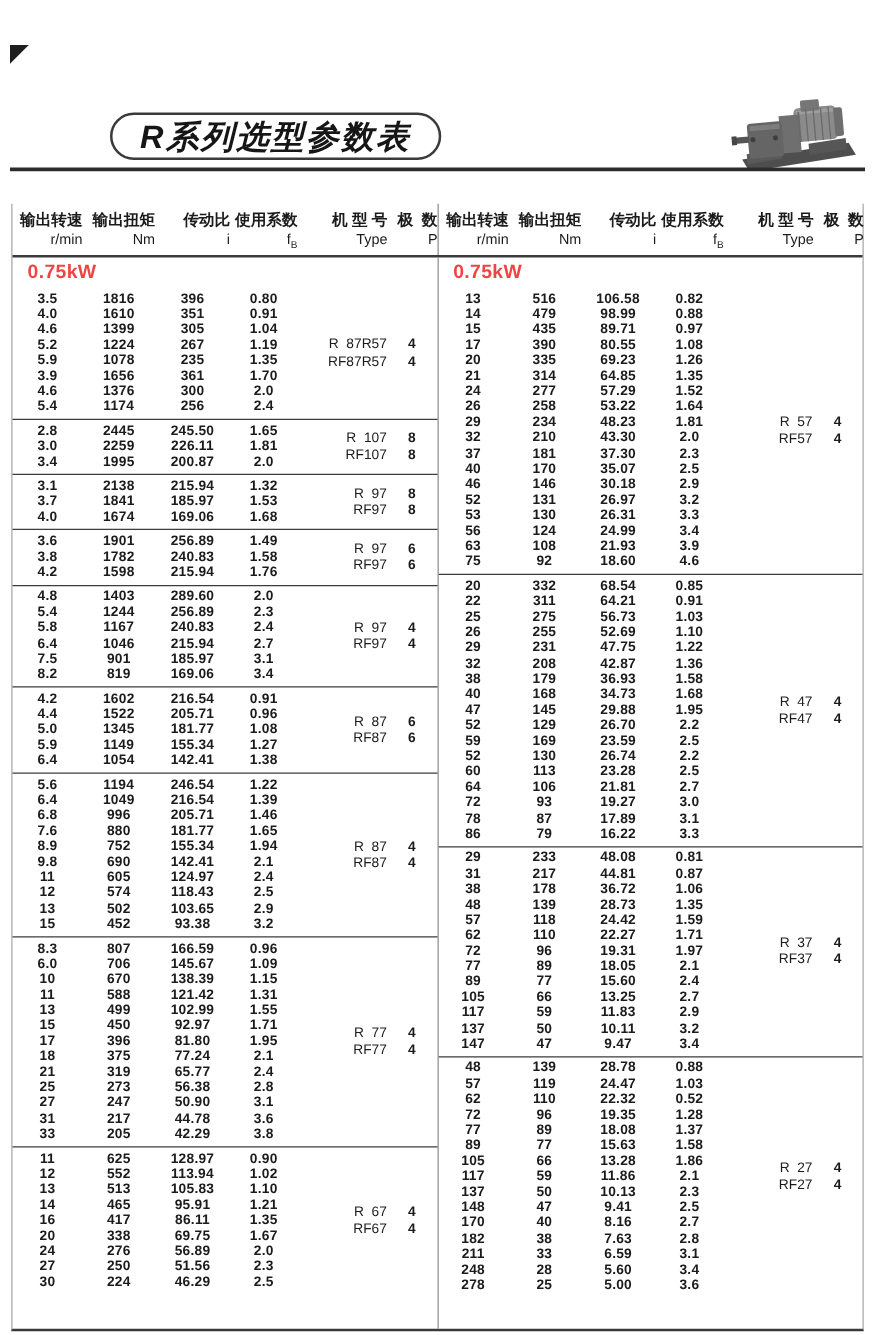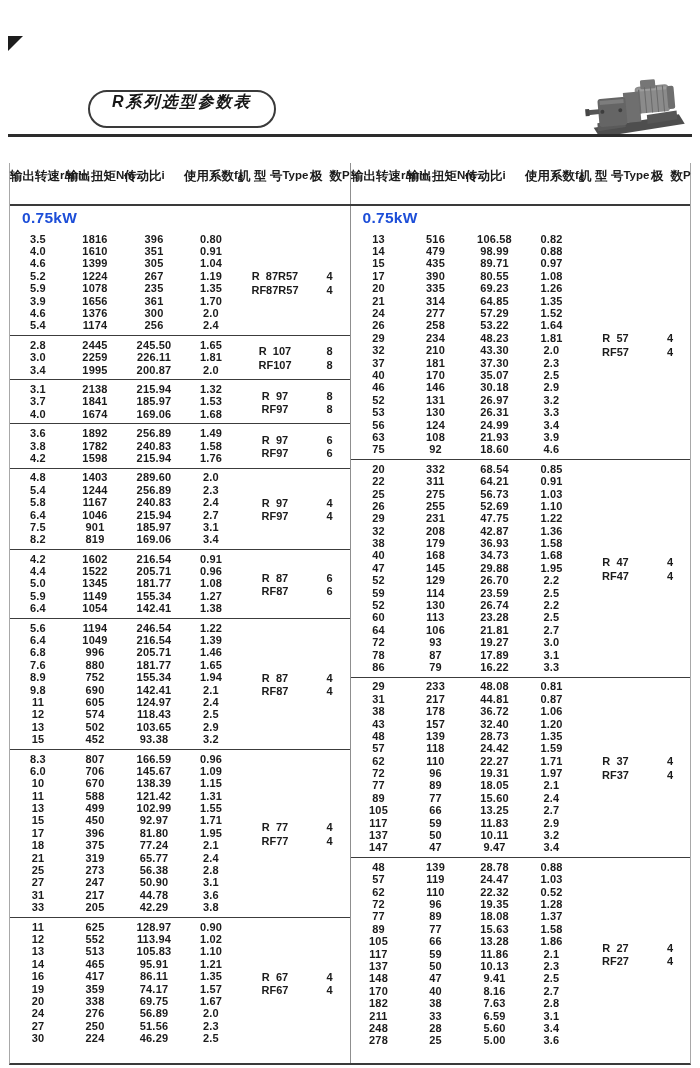--- a/index.html
+++ b/index.html
@@ -5,49 +5,49 @@
   *{margin:0;padding:0;box-sizing:border-box}
   html,body{background:#ffffff}
   body{
     width:700px;height:1068px;position:relative;overflow:hidden;
     font-family:"Liberation Sans","DejaVu Sans",sans-serif;color:#1b1b1b;
   }
   .corner-mark{position:absolute;left:8px;top:36px;width:0;height:0;
     border-top:15px solid #1d1d1d;border-right:15px solid transparent}
   .title-box{position:absolute;left:88px;top:90px;height:38px;padding:0 22px;
     border:2px solid #3a3a3a;border-radius:19px;display:flex;align-items:flex-start;
-    font-style:italic;font-weight:bold;font-size:16px;letter-spacing:2px;color:#161616}
+    font-style:italic;font-weight:bold;font-size:26px;letter-spacing:2px;color:#161616}
   .motor-wrap{position:absolute;left:584px;top:76px;width:102px;height:60px}
   .top-rule{position:absolute;left:8px;top:134px;width:684px;height:3px;background:#2c2c2c}
 
   .tablewrap{position:absolute;left:9px;top:163px;width:682px;height:902px;
     display:flex;flex-direction:column;
     border-left:1px solid #a8a8a8;border-right:1px solid #a8a8a8;border-bottom:2px solid #3a3a3a}
   .thead{display:flex;height:43px;border-bottom:2px solid #3a3a3a}
   .half{width:340px;display:flex}
   .half.first{width:341px;border-right:1px solid #8f8f8f}
-  .hcol{display:flex;flex-direction:row;justify-content:flex-start;padding-top:5px;text-align:center}
+  .hcol{display:flex;flex-direction:column;justify-content:flex-start;padding-top:5px;text-align:right}
   .hlabel{font-weight:bold;font-size:12.5px;line-height:17px;white-space:pre}
-  .hunit{font-weight:bold;font-size:11.5px;line-height:15px}
+  .hunit{font-weight:normal;font-size:11.5px;line-height:15px}
   .hunit sub{font-size:8px}
   .w0{width:56px}.w1{width:58px}.w2{width:60px}.w3{width:54px}.w4{width:72px}.w5{width:40px}
 
   .tbody{flex:1;display:flex}
   .bhalf{width:340px;display:flex;flex-direction:column}
   .bhalf.first{width:341px;border-right:1px solid #8f8f8f}
   .power{height:24px;display:flex;align-items:center;padding-left:12px;
-    font-weight:bold;font-size:15.5px;letter-spacing:.3px;color:#1d4ed8}
+    font-weight:bold;font-size:15.5px;letter-spacing:.3px;color:#ef4444}
   .block{position:relative;padding:3px 0}
   .block.sep{border-top:1.5px solid #3c3c3c}
   .row{display:flex;height:12.4px;align-items:center}
   .c{font-weight:bold;font-size:11px;line-height:11px;text-align:center;letter-spacing:.2px}
   .c0{width:56px}.c1{width:58px}.c2{width:60px}.c3{width:54px}
   .typeov{position:absolute;right:0;top:50%;transform:translateY(-50%);width:112px}
   .tline{display:flex;height:13.5px;align-items:center}
-  .ttxt{width:72px;padding-left:3px;font-weight:bold;font-size:11px;white-space:pre;text-align:center}
+  .ttxt{width:72px;padding-left:3px;font-weight:normal;font-size:11px;white-space:pre;text-align:right}
   .tp{width:40px;text-align:center;font-weight:bold;font-size:11px}
 </style>
 </head>
 <body>
 
 <div class="corner-mark"></div>
 
 <div class="title-box">
   <span>R系列选型参数表</span>
 </div>
@@ -254,21 +254,21 @@
             </div>
             <div class="tline">
               <div class="ttxt">RF97</div>
               <div class="tp">8</div>
             </div>
           </div>
         </div>
         <div class="block sep">
           <div class="row">
             <div class="c c0">3.6</div>
-            <div class="c c1">1892</div>
+            <div class="c c1">1901</div>
             <div class="c c2">256.89</div>
             <div class="c c3">1.49</div>
           </div>
           <div class="row">
             <div class="c c0">3.8</div>
             <div class="c c1">1782</div>
             <div class="c c2">240.83</div>
             <div class="c c3">1.58</div>
           </div>
           <div class="row">
@@ -565,26 +565,20 @@
             <div class="c c2">95.91</div>
             <div class="c c3">1.21</div>
           </div>
           <div class="row">
             <div class="c c0">16</div>
             <div class="c c1">417</div>
             <div class="c c2">86.11</div>
             <div class="c c3">1.35</div>
           </div>
           <div class="row">
-            <div class="c c0">19</div>
-            <div class="c c1">359</div>
-            <div class="c c2">74.17</div>
-            <div class="c c3">1.57</div>
-          </div>
-          <div class="row">
             <div class="c c0">20</div>
             <div class="c c1">338</div>
             <div class="c c2">69.75</div>
             <div class="c c3">1.67</div>
           </div>
           <div class="row">
             <div class="c c0">24</div>
             <div class="c c1">276</div>
             <div class="c c2">56.89</div>
             <div class="c c3">2.0</div>
@@ -791,21 +785,21 @@
             <div class="c c3">1.95</div>
           </div>
           <div class="row">
             <div class="c c0">52</div>
             <div class="c c1">129</div>
             <div class="c c2">26.70</div>
             <div class="c c3">2.2</div>
           </div>
           <div class="row">
             <div class="c c0">59</div>
-            <div class="c c1">114</div>
+            <div class="c c1">169</div>
             <div class="c c2">23.59</div>
             <div class="c c3">2.5</div>
           </div>
           <div class="row">
             <div class="c c0">52</div>
             <div class="c c1">130</div>
             <div class="c c2">26.74</div>
             <div class="c c3">2.2</div>
           </div>
           <div class="row">
@@ -860,26 +854,20 @@
             <div class="c c0">31</div>
             <div class="c c1">217</div>
             <div class="c c2">44.81</div>
             <div class="c c3">0.87</div>
           </div>
           <div class="row">
             <div class="c c0">38</div>
             <div class="c c1">178</div>
             <div class="c c2">36.72</div>
             <div class="c c3">1.06</div>
-          </div>
-          <div class="row">
-            <div class="c c0">43</div>
-            <div class="c c1">157</div>
-            <div class="c c2">32.40</div>
-            <div class="c c3">1.20</div>
           </div>
           <div class="row">
             <div class="c c0">48</div>
             <div class="c c1">139</div>
             <div class="c c2">28.73</div>
             <div class="c c3">1.35</div>
           </div>
           <div class="row">
             <div class="c c0">57</div>
             <div class="c c1">118</div>

